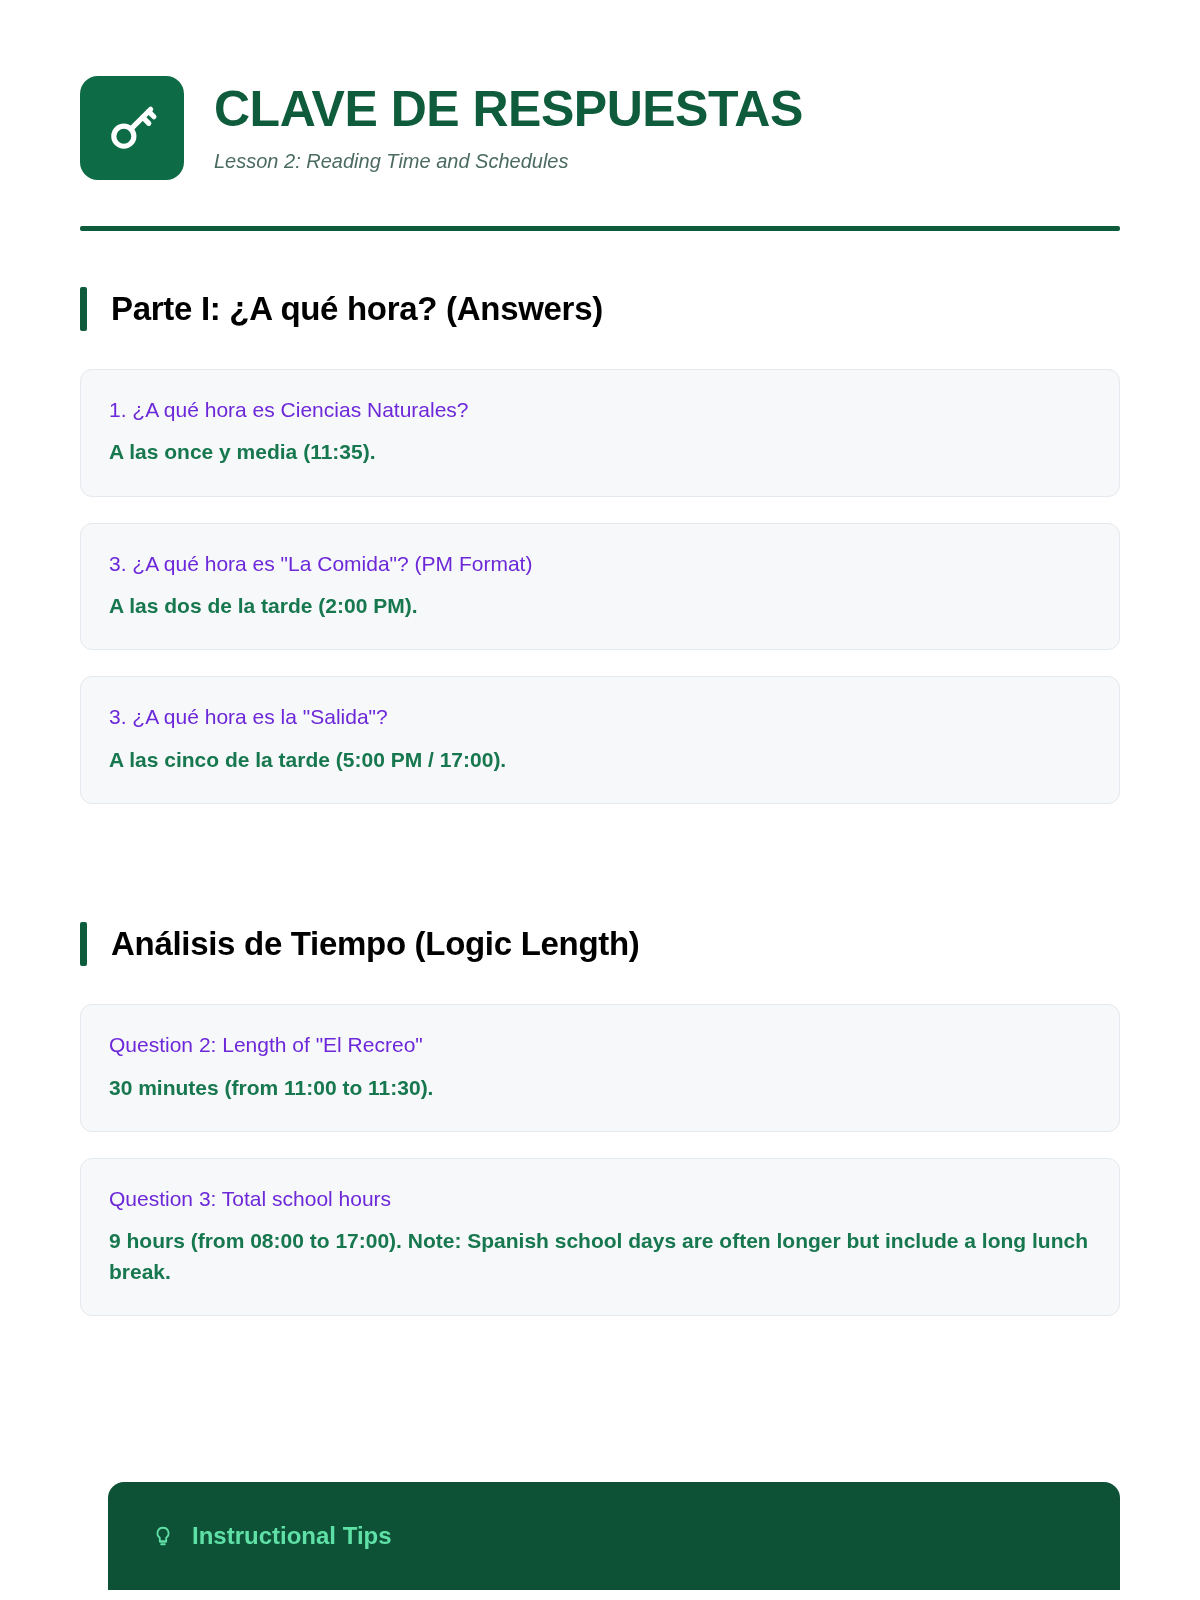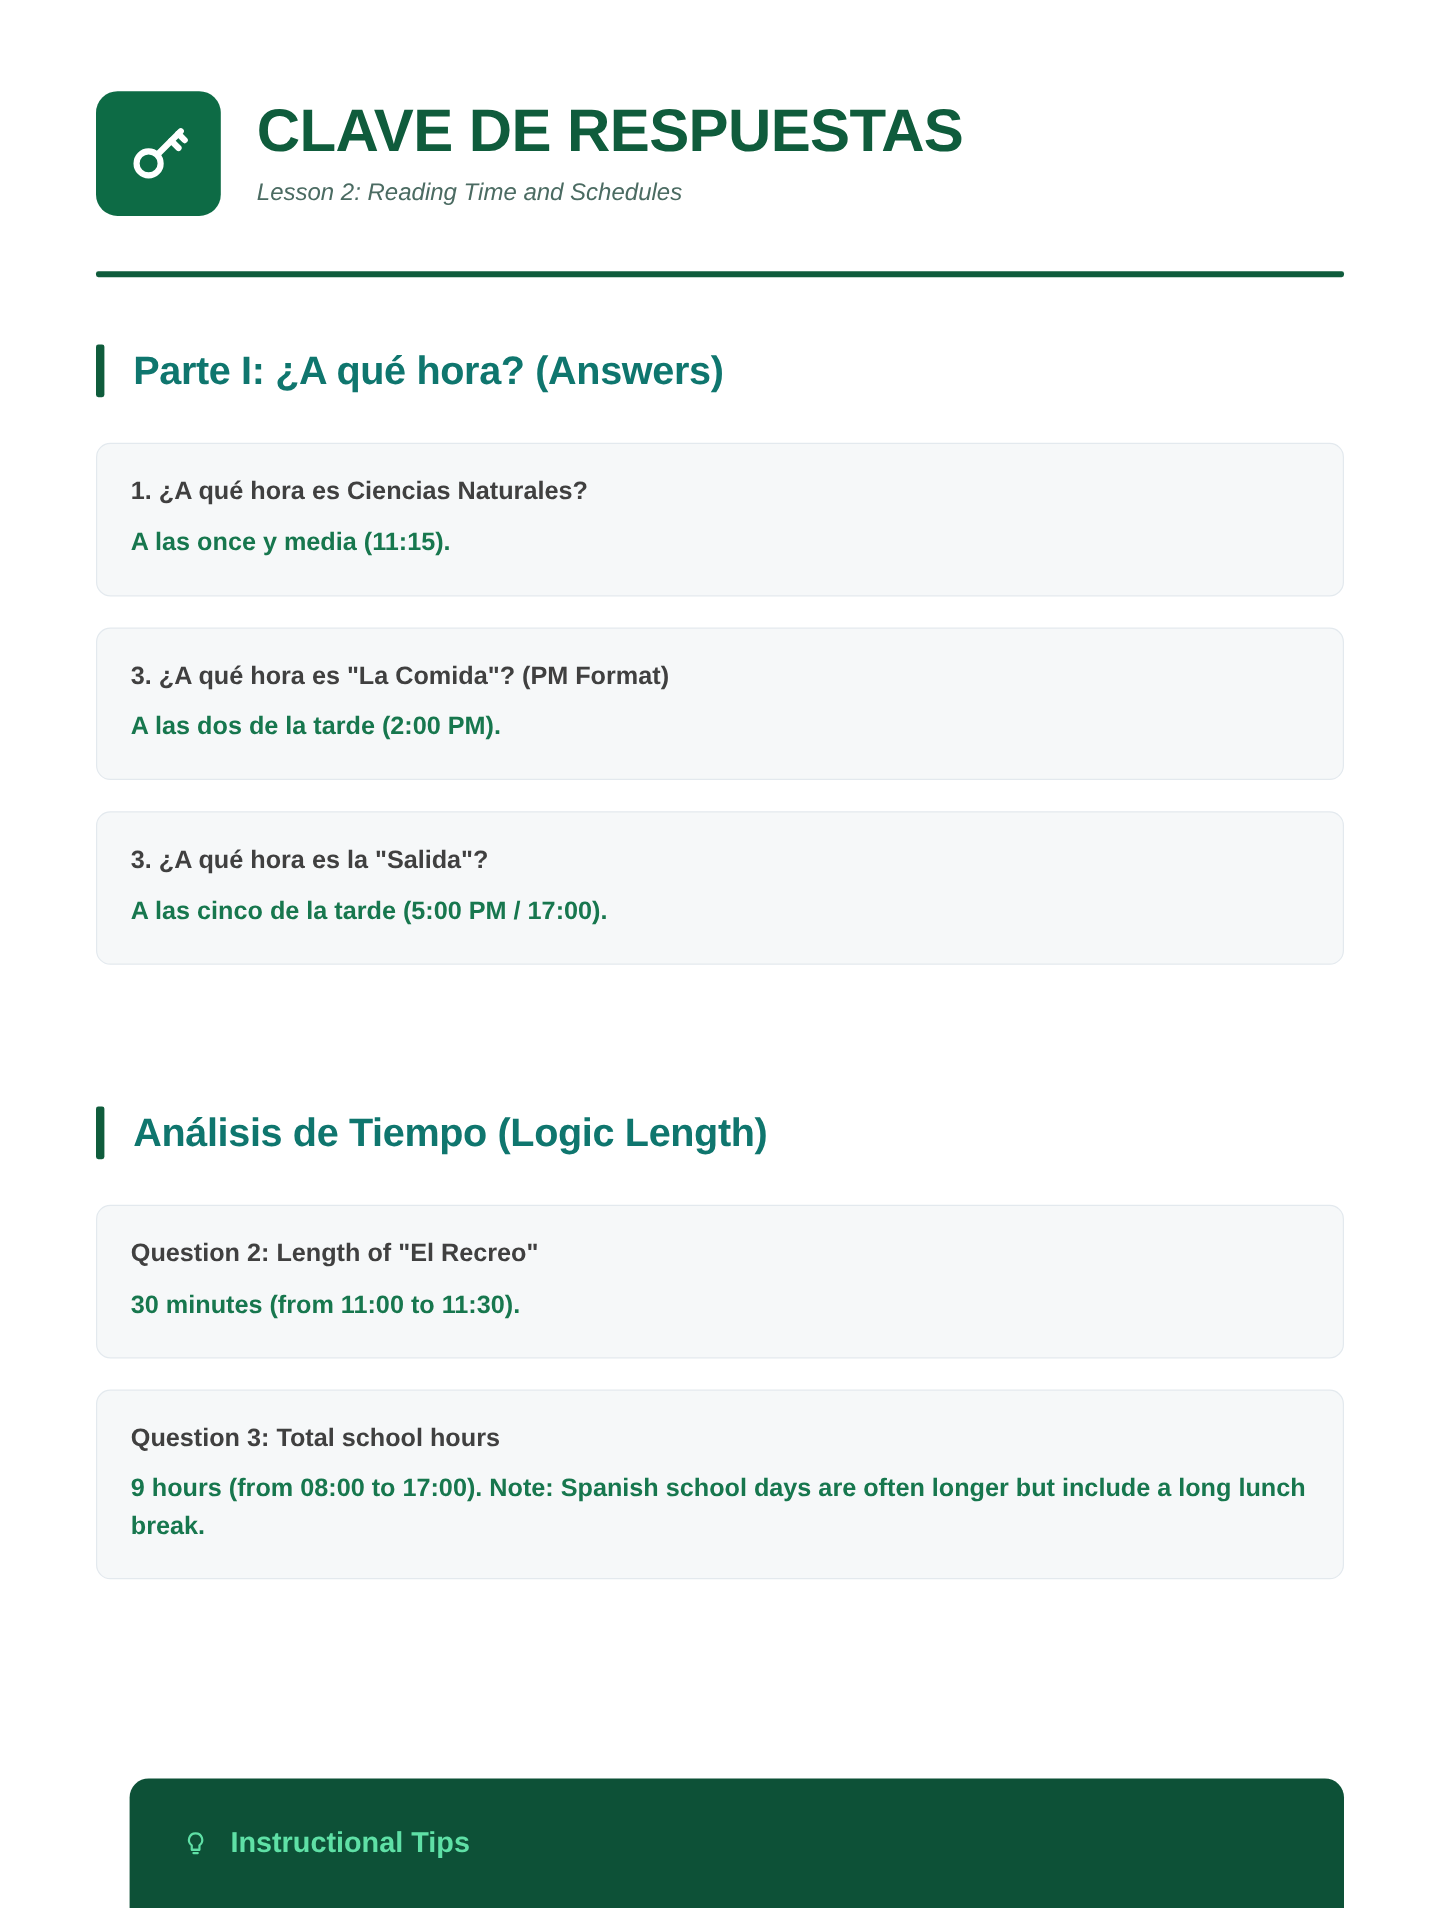--- a/index.html
+++ b/index.html
@@ -72,37 +72,37 @@
   .section-bar {
     width: 7px;
     height: 44px;
     background: #0f5c3c;
     border-radius: 2px;
     flex: 0 0 auto;
   }
   .section-title {
     font-size: 33px;
     font-weight: bold;
-    color: #0f766e;
+    color: #000000;
     letter-spacing: -0.3px;
   }
 
   
   .cards { margin-top: 38px; }
   .card {
     background: #f6f8f9;
     border: 1px solid #e3e9ee;
     border-radius: 12px;
     padding: 26px 28px 28px 28px;
     margin-bottom: 26px;
   }
   .card-q {
     font-size: 21px;
-    font-weight: bold;
-    color: #404040;
+    font-weight: normal;
+    color: #6d28d9;
     line-height: 1.3;
   }
   .card-a {
     font-size: 21px;
     font-weight: bold;
     color: #17774e;
     line-height: 1.45;
     margin-top: 14px;
   }
 
@@ -161,21 +161,21 @@
   <div class="header-rule"></div>
 
   <div class="section-heading">
     <div class="section-bar"></div>
     <div class="section-title">Parte I: ¿A qué hora? (Answers)</div>
   </div>
 
   <div class="cards">
     <div class="card">
       <div class="card-q">1. ¿A qué hora es Ciencias Naturales?</div>
-      <div class="card-a">A las once y media (11:15).</div>
+      <div class="card-a">A las once y media (11:35).</div>
     </div>
     <div class="card">
       <div class="card-q">3. ¿A qué hora es "La Comida"? (PM Format)</div>
       <div class="card-a">A las dos de la tarde (2:00 PM).</div>
     </div>
     <div class="card">
       <div class="card-q">3. ¿A qué hora es la "Salida"?</div>
       <div class="card-a">A las cinco de la tarde (5:00 PM / 17:00).</div>
     </div>
   </div>

